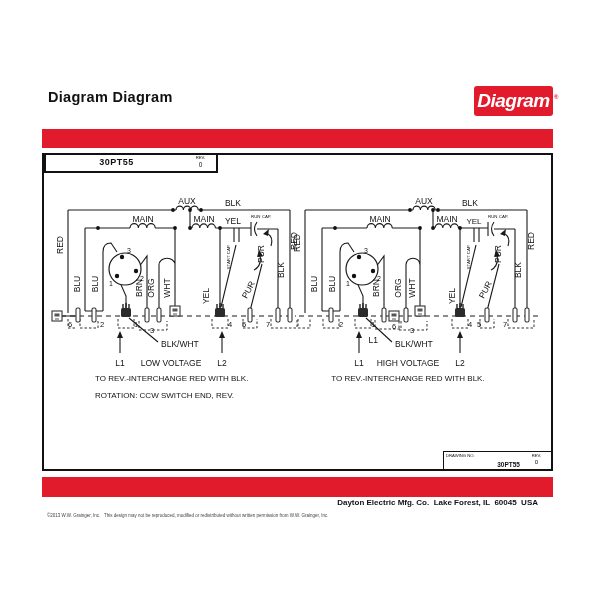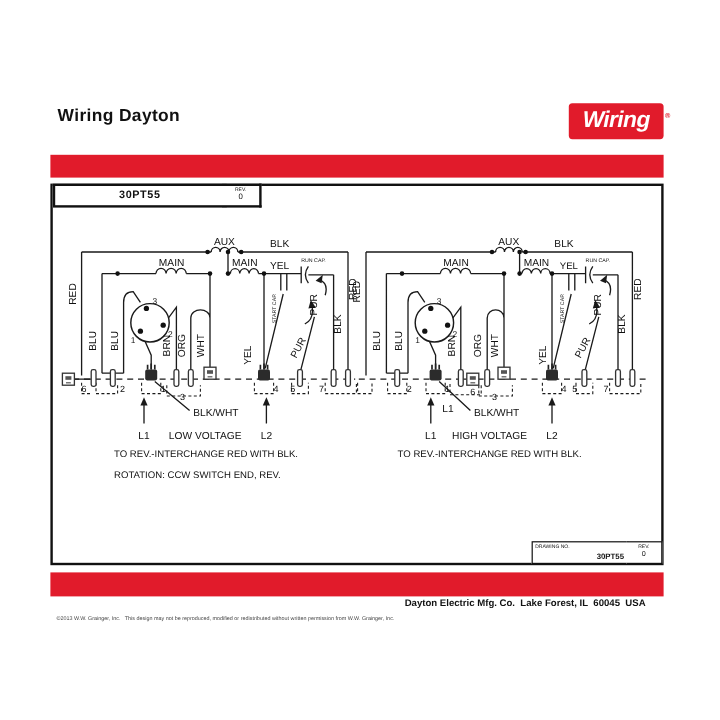--- a/index.html
+++ b/index.html
@@ -27,24 +27,24 @@
   .redbar-bottom{left:42px;top:477px;width:511px;height:20px;background:#e11b2b;}
   .company{right:62px;top:498px;font-size:8px;font-weight:bold;white-space:pre;padding-left:21px;}
   .legal{left:47px;top:513px;font-size:4.5px;color:#444;white-space:pre;}
   svg text{font-family:"Liberation Sans",sans-serif;fill:#111;}
 </style>
 </head>
 <body>
 
 <div class="page">
 
-  <div class="abs page-title">Wiring Dayton</div>
+  <div class="abs page-title">Diagram Diagram</div>
 
   <div class="abs logo">
-    <span>Wiring</span>
+    <span>Diagram</span>
     <span class="abs logo-reg">®</span>
   </div>
 
   <div class="abs redbar-top"></div>
 
   <div class="abs main-frame"></div>
 
   <div class="abs model-box">30PT55</div>
   <div class="abs rev-box">
     <div class="lbl">REV.</div>

